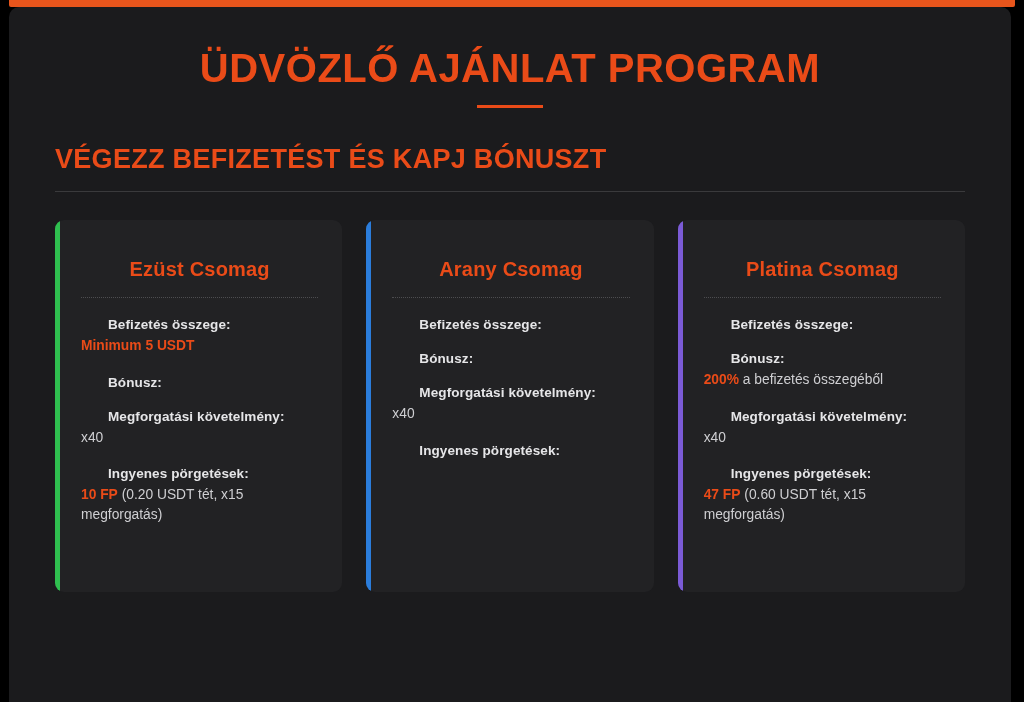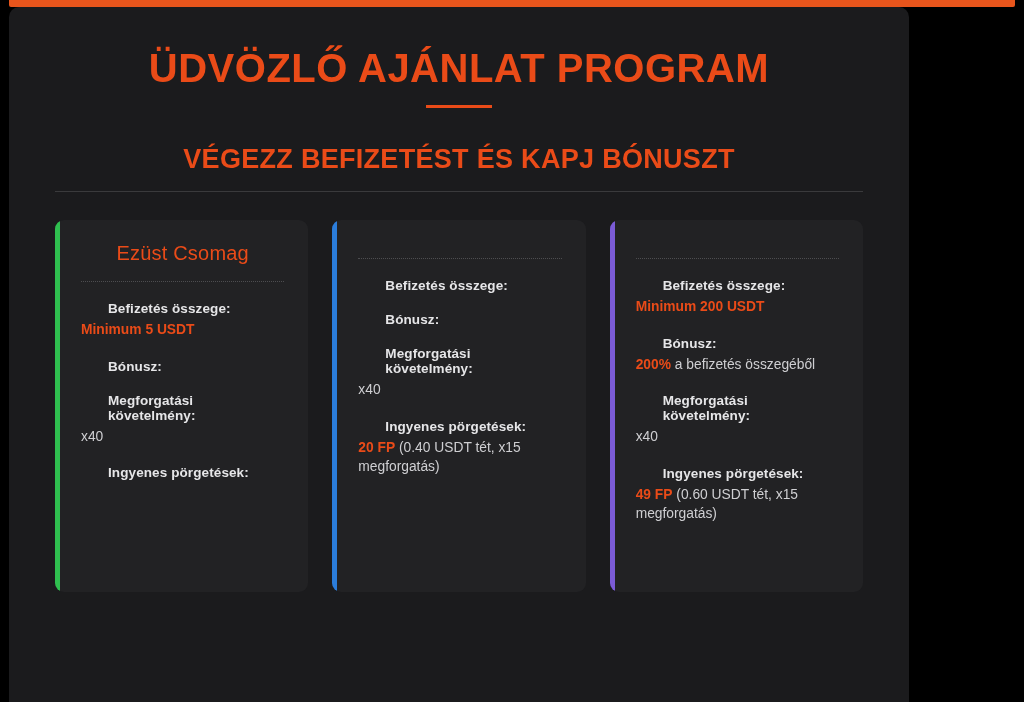--- a/index.html
+++ b/index.html
@@ -22,21 +22,21 @@
     position: absolute;
     top: 0; left: 9px;
     width: 1006px;
     height: 7px;
     background: #e8551c;
     border-radius: 0 0 2px 2px;
   }
   .panel {
     position: absolute;
     top: 7px; left: 9px;
-    width: 900px;
+    width: 1002px;
     height: 695px;
     background: #1b1b1d;
     border-radius: 10px 10px 0 0;
     padding: 0 46px;
     overflow: hidden;
   }
   h1.main-title {
     margin: 0;
     padding-top: 38px;
     text-align: center;
@@ -60,21 +60,20 @@
     color: #d4d4d6;
     letter-spacing: 0.05px;
   }
   h2.section-title {
     margin: 36px 0 0 0;
     font-size: 27px;
     font-weight: 700;
     color: #ea4b18;
     text-transform: uppercase;
     letter-spacing: 0.3px;
-    text-align: center;
   }
   .section-rule {
     margin-top: 16px;
     height: 1px;
     background: #3a3a3c;
   }
   .cards {
     display: flex;
     gap: 24px;
     margin-top: 28px;
@@ -88,24 +87,24 @@
     min-height: 372px;
     overflow: hidden;
   }
   .card .accent {
     position: absolute;
     left: 0; top: 0; bottom: 0;
     width: 5px;
     border-radius: 9px 0 0 9px;
   }
   .card h3 {
-    margin: 0;
+    margin: 16px;
     text-align: center;
     font-size: 20px;
-    font-weight: 400;
+    font-weight: 700;
     color: #ea4b18;
     letter-spacing: 0.2px;
   }
   .card .divider {
     margin: 16px 0 0 0;
     border-top: 1px dotted #4d4d50;
     height: 0;
   }
   .row {
     margin-top: 19px;
@@ -166,66 +165,67 @@
           <div class="label">Bónusz:</div>
         </div>
 
         <div class="row">
           <div class="label">Megforgatási követelmény:</div>
           <div class="value">x40</div>
         </div>
 
         <div class="row">
           <div class="label">Ingyenes pörgetések:</div>
+          <div class="value"><span class="hl">10 FP</span><span class="plain"> (0.20 USDT tét, x15 megforgatás)</span></div>
         </div>
       </div>
 
       <div class="card">
         <div class="accent" style="background:#2b7ddb"></div>
+        <h3>Arany Csomag</h3>
         <div class="divider"></div>
 
         <div class="row">
           <div class="label">Befizetés összege:</div>
         </div>
 
         <div class="row">
           <div class="label">Bónusz:</div>
         </div>
 
         <div class="row">
           <div class="label">Megforgatási követelmény:</div>
           <div class="value">x40</div>
         </div>
 
         <div class="row">
           <div class="label">Ingyenes pörgetések:</div>
-          <div class="value"><span class="hl">20 FP</span><span class="plain"> (0.40 USDT tét, x15 megforgatás)</span></div>
         </div>
       </div>
 
       <div class="card">
         <div class="accent" style="background:#7b5bd6"></div>
+        <h3>Platina Csomag</h3>
         <div class="divider"></div>
 
         <div class="row">
           <div class="label">Befizetés összege:</div>
-          <div class="value"><span class="hl">Minimum 200 USDT</span></div>
         </div>
 
         <div class="row">
           <div class="label">Bónusz:</div>
           <div class="value"><span class="hl">200%</span><span class="plain"> a befizetés összegéből</span></div>
         </div>
 
         <div class="row">
           <div class="label">Megforgatási követelmény:</div>
           <div class="value">x40</div>
         </div>
 
         <div class="row">
           <div class="label">Ingyenes pörgetések:</div>
-          <div class="value"><span class="hl">49 FP</span><span class="plain"> (0.60 USDT tét, x15 megforgatás)</span></div>
+          <div class="value"><span class="hl">47 FP</span><span class="plain"> (0.60 USDT tét, x15 megforgatás)</span></div>
         </div>
       </div>
 
     </div>
   </div>
 </div>
 
 </body></html>

